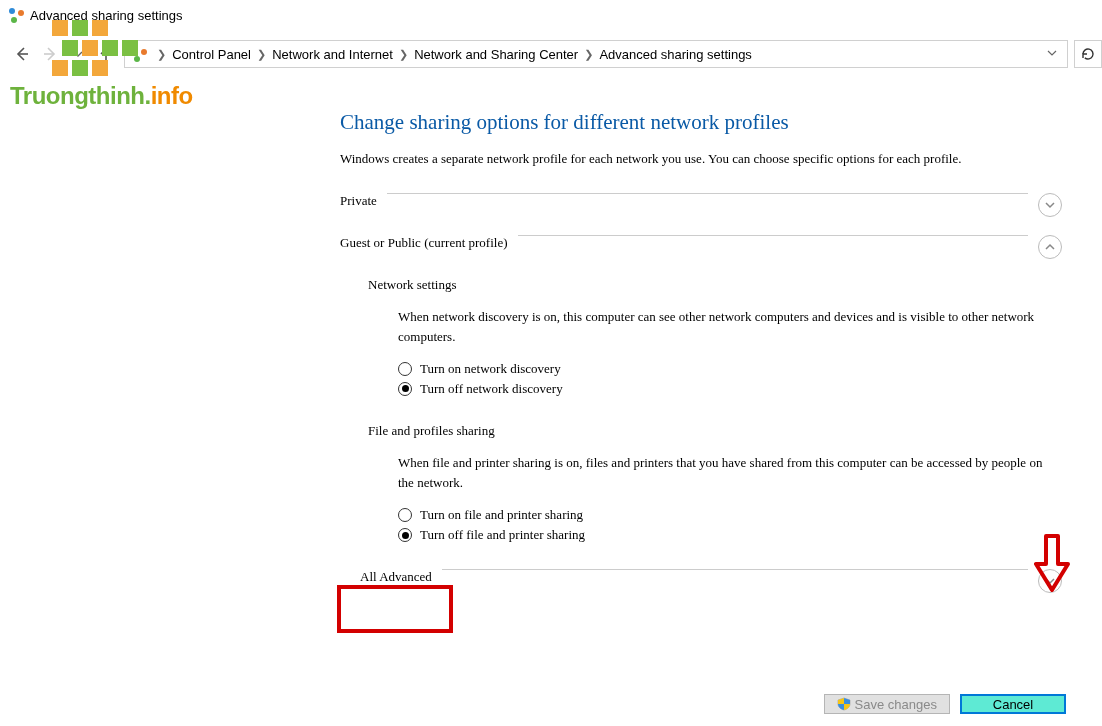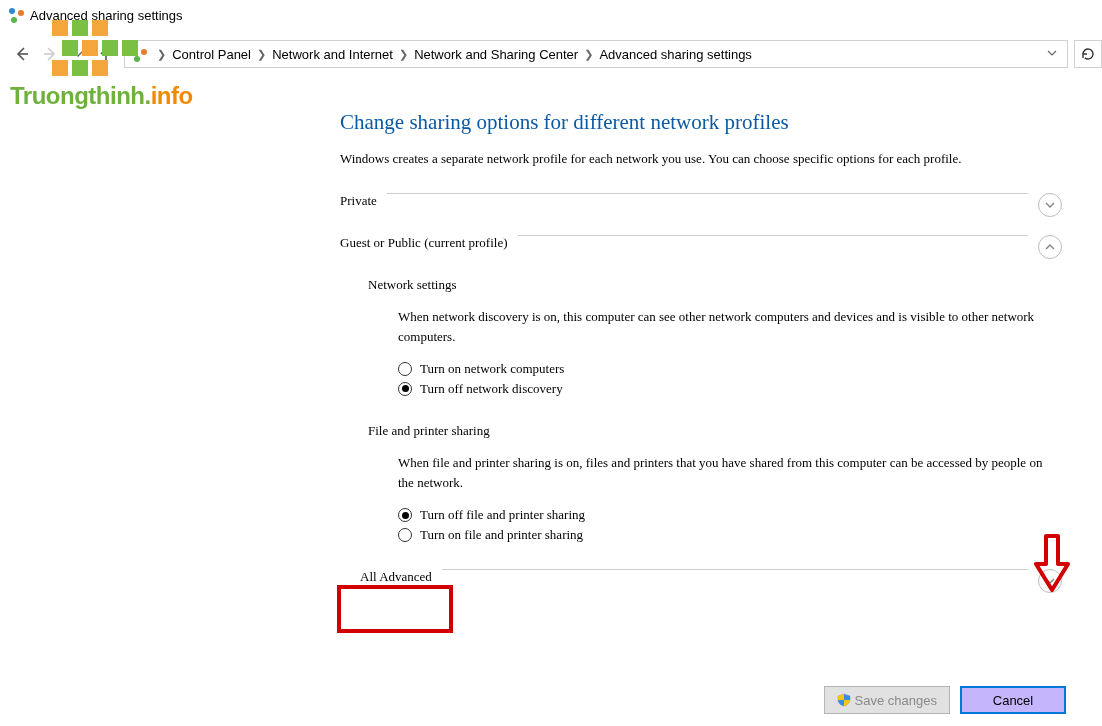--- a/index.html
+++ b/index.html
@@ -200,38 +200,38 @@
   
   .button-row {
     position: absolute;
     right: 36px;
     bottom: 12px;
     display: flex;
     gap: 10px;
   }
   .win-btn {
     min-width: 106px;
-    height: 28px;
+    height: 20px;
     border: 1px solid #8a8a8a;
     display: inline-flex;
     align-items: center;
     justify-content: center;
     font-size: 13px;
     background: #e8e8e8;
     padding: 0 12px;
     gap: 4px;
   }
   .win-btn.disabled {
     color: #8a8a8a;
     background: #e1e1e1;
     border-color: #b5b5b5;
   }
   .win-btn.default {
     border: 2px solid #0078d7;
-    background: #c4b5fd;
+    background: #5eead4;
     color: #000;
   }
 
   
   .ns-icon {
     width: 16px; height: 16px; position: relative; display: inline-block;
   }
   .ns-icon .d1,.ns-icon .d2,.ns-icon .d3 {
     position: absolute; width: 6px; height: 6px; border-radius: 50%;
   }
@@ -348,40 +348,40 @@
         </svg>
     </span>
   </div>
 
   <div class="subsection">
     <div class="sub-title">Network settings</div>
     <div class="desc">When network discovery is on, this computer can see other network computers and devices and is visible to other network computers.</div>
     <div class="radio-group">
       <div class="radio-row">
         <span class="radio"></span>
-        <span>Turn on network computers</span>
+        <span>Turn on network discovery</span>
       </div>
       <div class="radio-row">
         <span class="radio checked"></span>
         <span>Turn off network discovery</span>
       </div>
     </div>
   </div>
 
   <div class="subsection">
-    <div class="sub-title">File and printer sharing</div>
+    <div class="sub-title">File and profiles sharing</div>
     <div class="desc">When file and printer sharing is on, files and printers that you have shared from this computer can be accessed by people on the network.</div>
     <div class="radio-group">
       <div class="radio-row">
+        <span class="radio"></span>
+        <span>Turn on file and printer sharing</span>
+      </div>
+      <div class="radio-row">
         <span class="radio checked"></span>
         <span>Turn off file and printer sharing</span>
-      </div>
-      <div class="radio-row">
-        <span class="radio"></span>
-        <span>Turn on file and printer sharing</span>
       </div>
     </div>
   </div>
 
   <div class="section-header" style="margin-left:20px;">
     <span class="label">All Advanced</span>
     <span class="hr"></span>
     <span class="expander">
       <svg width="12" height="12" viewBox="0 0 12 12">
           <path d="M2 4 L6 8 L10 4" stroke="#888" stroke-width="1.5" fill="none"></path>

